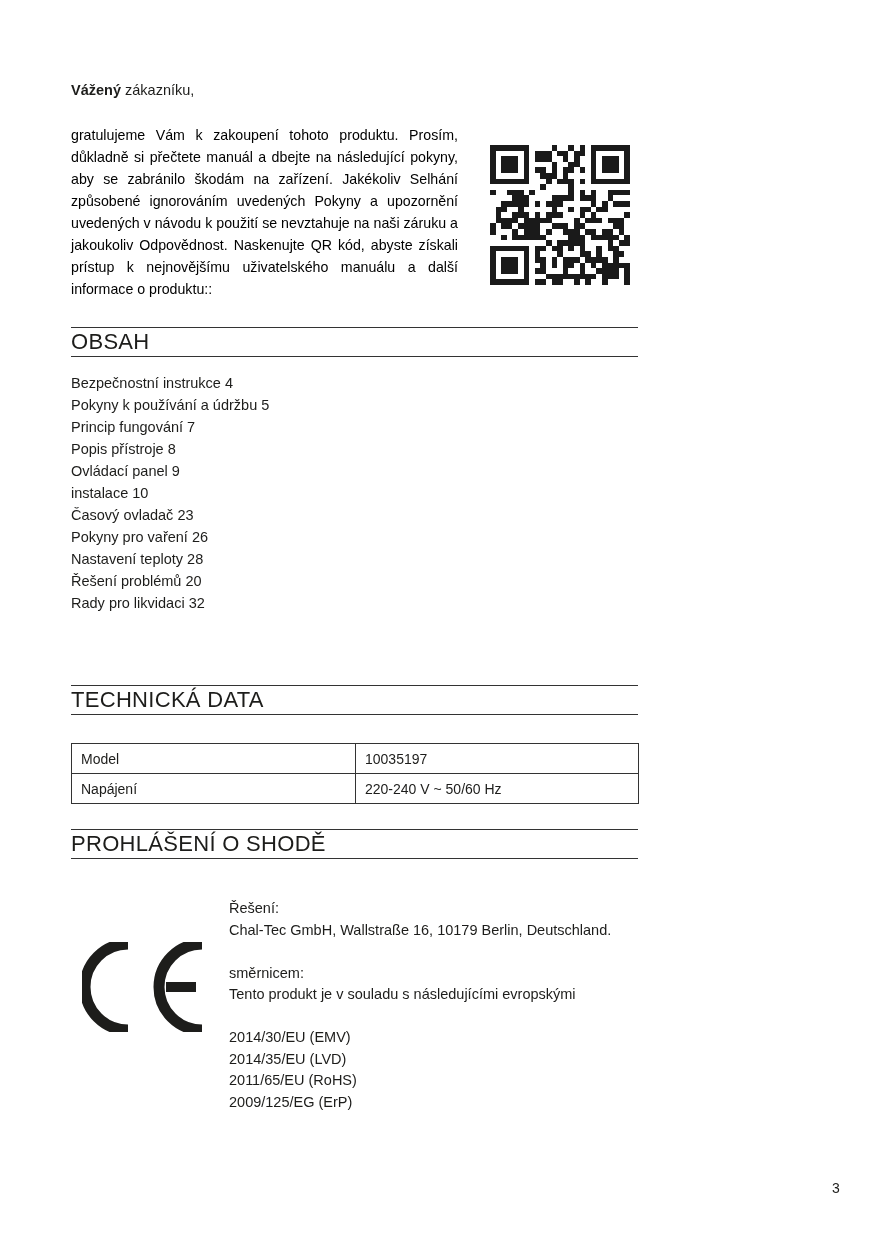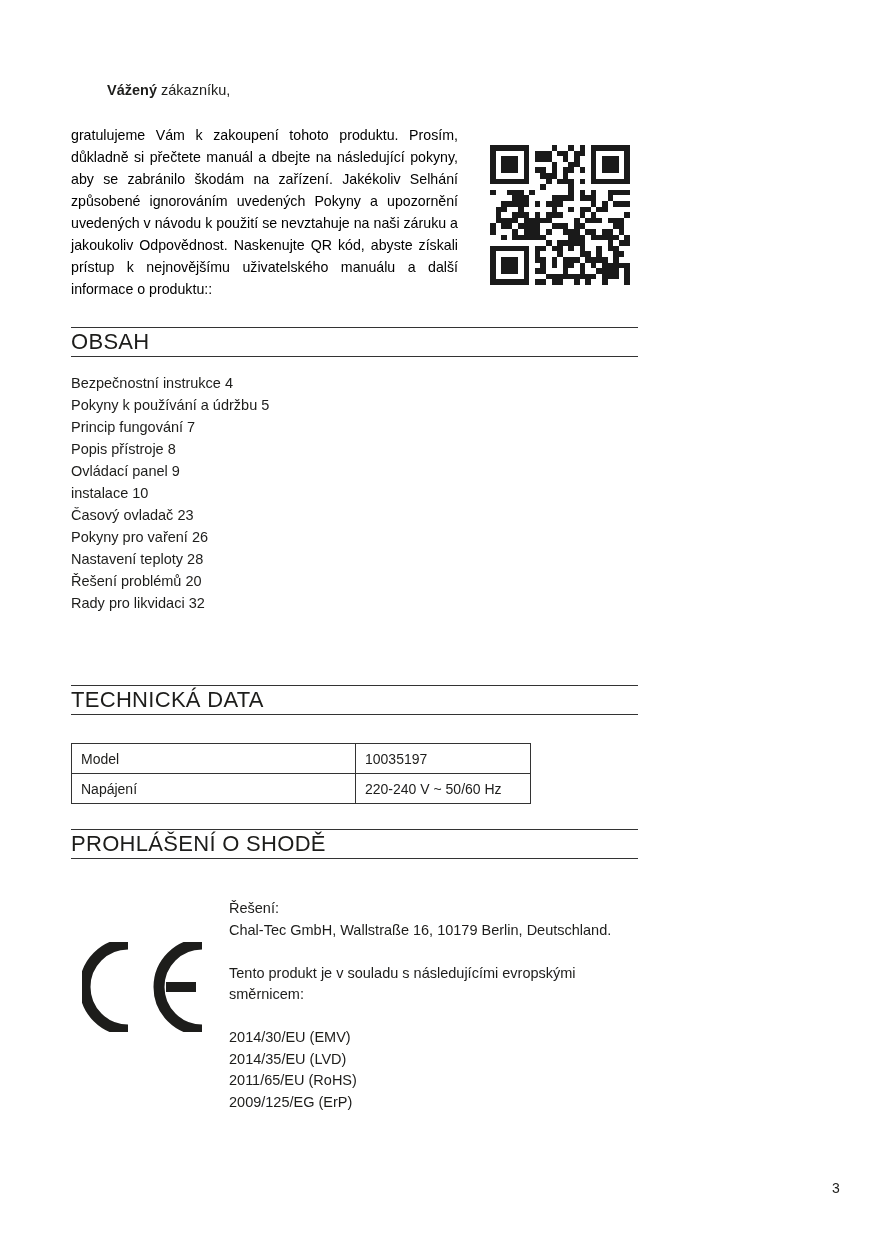--- a/index.html
+++ b/index.html
@@ -5,21 +5,21 @@
   html, body { margin: 0; padding: 0; background: #ffffff; }
   body {
     width: 875px; height: 1241px; position: relative; overflow: hidden;
     font-family: "Liberation Sans", "DejaVu Sans", sans-serif;
     color: #1d1d1b;
   }
   .greeting {
     position: absolute; left: 71px; top: 82px;
     font-size: 14.5px;
   }
-  .greeting b { font-weight: bold; margin-left: 36px; }
+  .greeting b { font-weight: bold; }
   .intro {
     position: absolute; left: 71px; top: 124px; width: 387px;
     font-size: 14.2px; line-height: 22px; text-align: justify;
     color: #000000;
   }
   .qr {
     position: absolute; left: 490px; top: 145px; width: 140px; height: 140px;
   }
   .section-head {
     position: absolute; left: 71px; width: 567px;
@@ -27,21 +27,21 @@
     font-weight: normal; font-size: 22px; letter-spacing: 0.3px;
     height: 28px; line-height: 28px; padding-left: 0;
     color: #1d1d1b;
   }
   .toc {
     position: absolute; left: 71px; top: 372px;
     list-style: none; margin: 0; padding: 0;
     font-size: 14.5px; line-height: 22px;
   }
   .spec-table {
-    position: absolute; left: 71px; top: 743px; width: 460px;
+    position: absolute; left: 71px; top: 743px; width: 568px;
     border-collapse: collapse; font-size: 14px;
   }
   .spec-table td {
     border: 1px solid #333; height: 29px; padding: 0 0 0 9px;
     vertical-align: middle;
   }
   .spec-table td.label-cell { width: 274px; }
   .ce-logo { position: absolute; left: 82px; top: 942px; width: 126px; height: 90px; }
   .decl {
     position: absolute; left: 229px; top: 898px; width: 420px;
@@ -431,22 +431,22 @@
 <svg class="ce-logo" viewBox="0 0 126 90">
   <path d="M46 2 A43 43 0 1 0 46 88" fill="none" stroke="#1d1d1b" stroke-width="11"></path>
   <path d="M120 2 A43 43 0 1 0 120 88" fill="none" stroke="#1d1d1b" stroke-width="11"></path>
   <rect x="84" y="40" width="30" height="10" fill="#1d1d1b"></rect>
 </svg>
 
 <div class="decl">
   <p>Řešení:</p>
   <p>Chal-Tec GmbH, Wallstraße 16, 10179 Berlin, Deutschland.</p>
   <div class="gap"></div>
+  <p>směrnicem:</p>
   <p>Tento produkt je v souladu s následujícími evropskými</p>
-  <p>směrnicem:</p>
   <div class="gap"></div>
   <p>2014/30/EU (EMV)</p>
   <p>2014/35/EU (LVD)</p>
   <p>2011/65/EU (RoHS)</p>
   <p>2009/125/EG  (ErP)</p>
 </div>
 
 <div class="page-number">3</div>
 
 </body></html>

